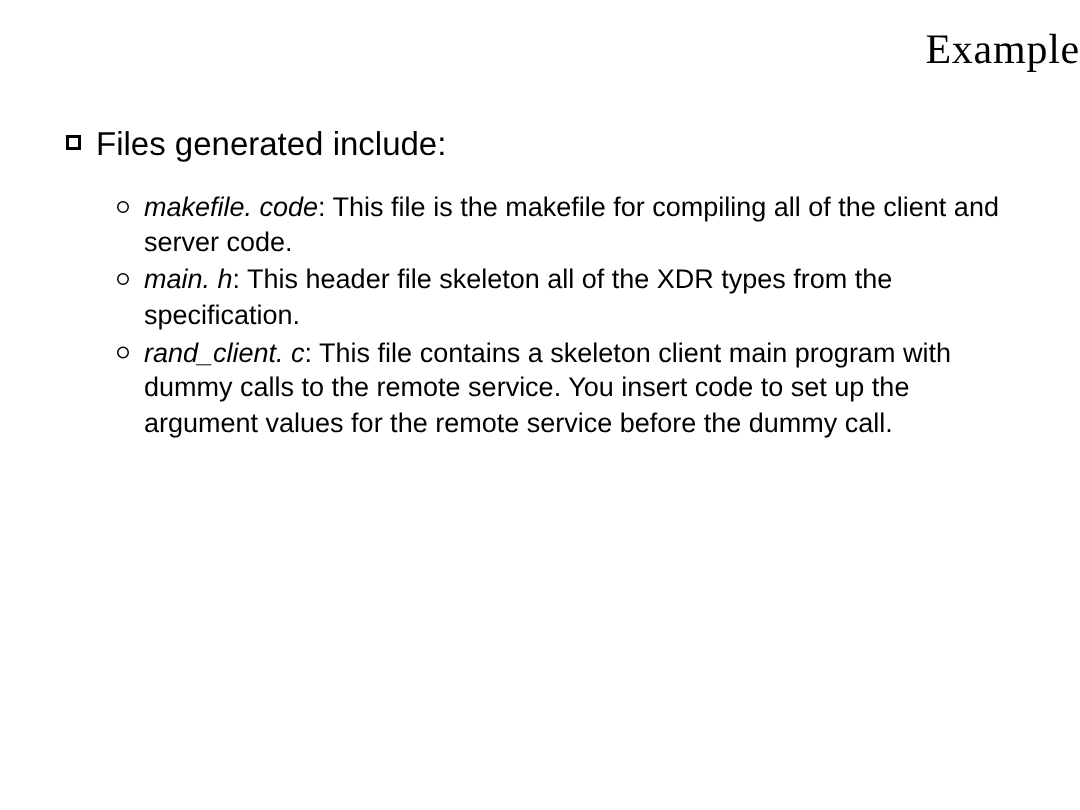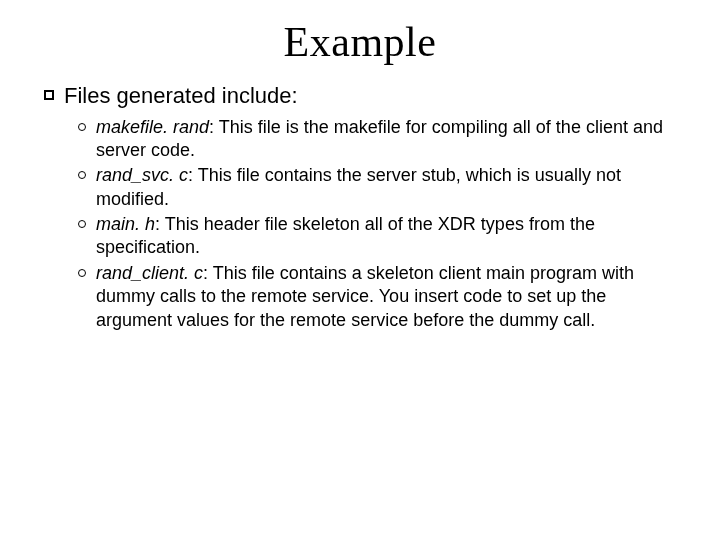--- a/index.html
+++ b/index.html
@@ -15,36 +15,36 @@
     position: relative;
     width: 720px;
     height: 540px;
     box-sizing: border-box;
   }
   .title {
     position: absolute;
     top: 18px;
     left: 0;
     width: 100%;
-    text-align: center;
+    text-align: right;
     font-family: "Times New Roman", Times, serif;
-    font-size: 42px;
+    font-size: 28px;
     font-weight: 400;
     letter-spacing: 0.5px;
   }
   .content {
     position: absolute;
     top: 82px;
     left: 44px;
     right: 40px;
   }
   .lvl1 {
     display: flex;
     align-items: flex-start;
-    margin-bottom: 6px;
+    margin-bottom: 17px;
   }
   .square-bullet {
     width: 10px;
     height: 10px;
     border: 2px solid #000;
     box-sizing: border-box;
     margin-top: 8px;
     margin-right: 10px;
     flex: 0 0 auto;
   }
@@ -93,31 +93,25 @@
     <div class="lvl1">
       <span class="square-bullet"></span>
       <span class="lvl1-text">Files generated include:</span>
     </div>
 
     <div class="lvl2-list">
 
       <div class="lvl2">
         <span class="circle-bullet"></span>
         <span class="lvl2-text">
-          <span class="ital">makefile. rand</span><span>: This file is the makefile for compiling all of the client and server code.</span>
+          <span class="ital">makefile. code</span><span>: This file is the makefile for compiling all of the client and server code.</span>
         </span>
       </div>
 
 
-      <div class="lvl2">
-        <span class="circle-bullet"></span>
-        <span class="lvl2-text">
-          <span class="ital">rand_svc. c</span><span>: This file contains the server stub, which is usually not modified.</span>
-        </span>
-      </div>
 
       <div class="lvl2">
         <span class="circle-bullet"></span>
         <span class="lvl2-text">
           <span class="ital">main. h</span><span>: This header file skeleton all of the XDR types from the specification.</span>
         </span>
       </div>
 
       <div class="lvl2">
         <span class="circle-bullet"></span>

